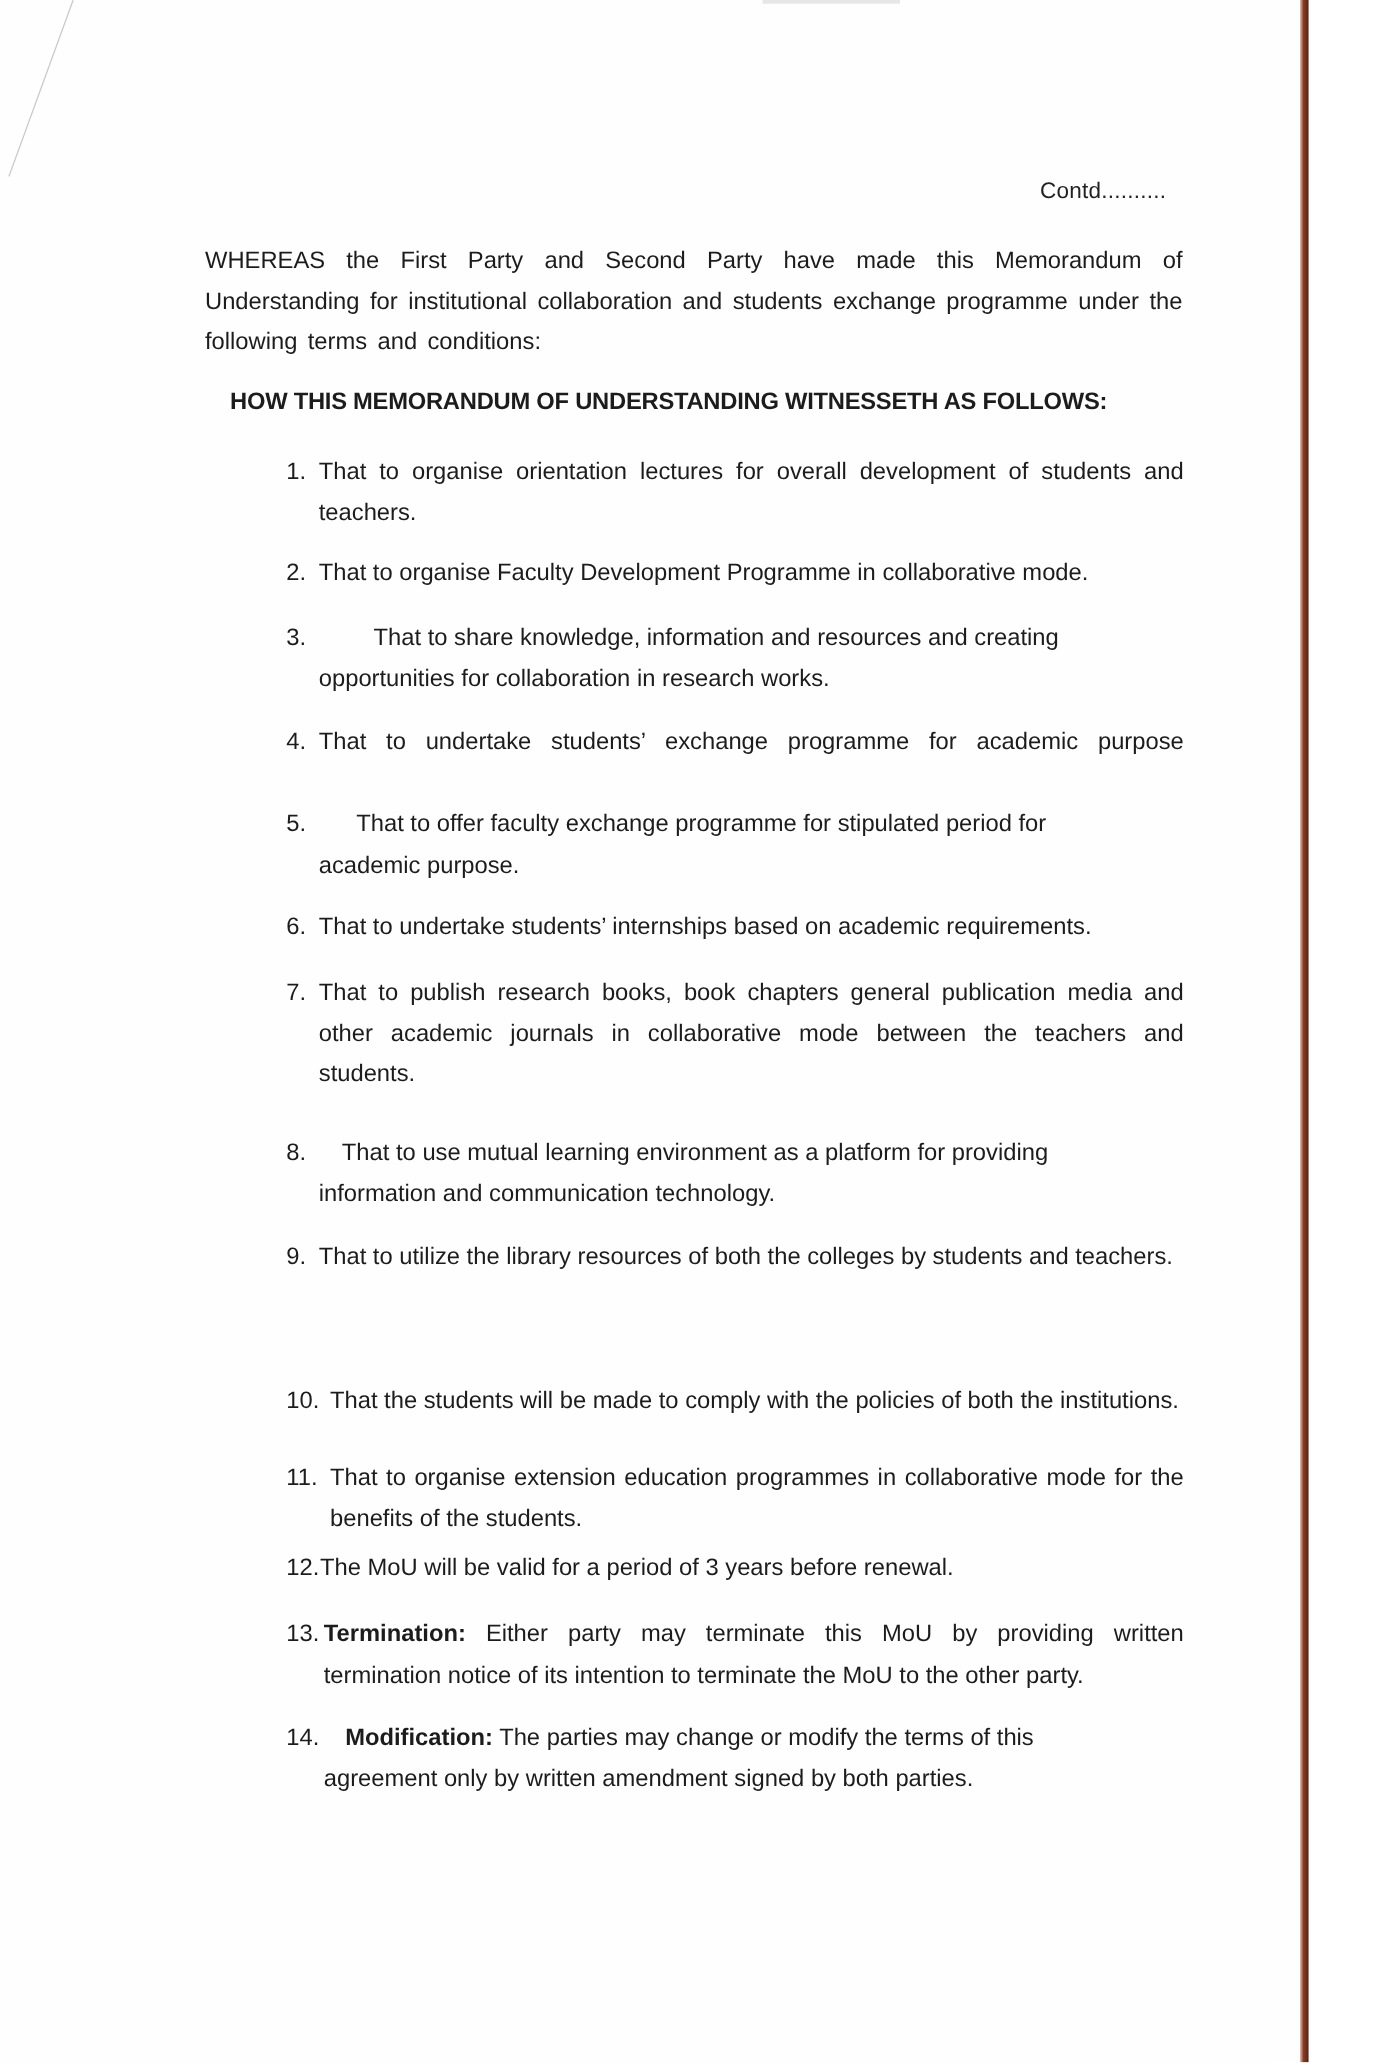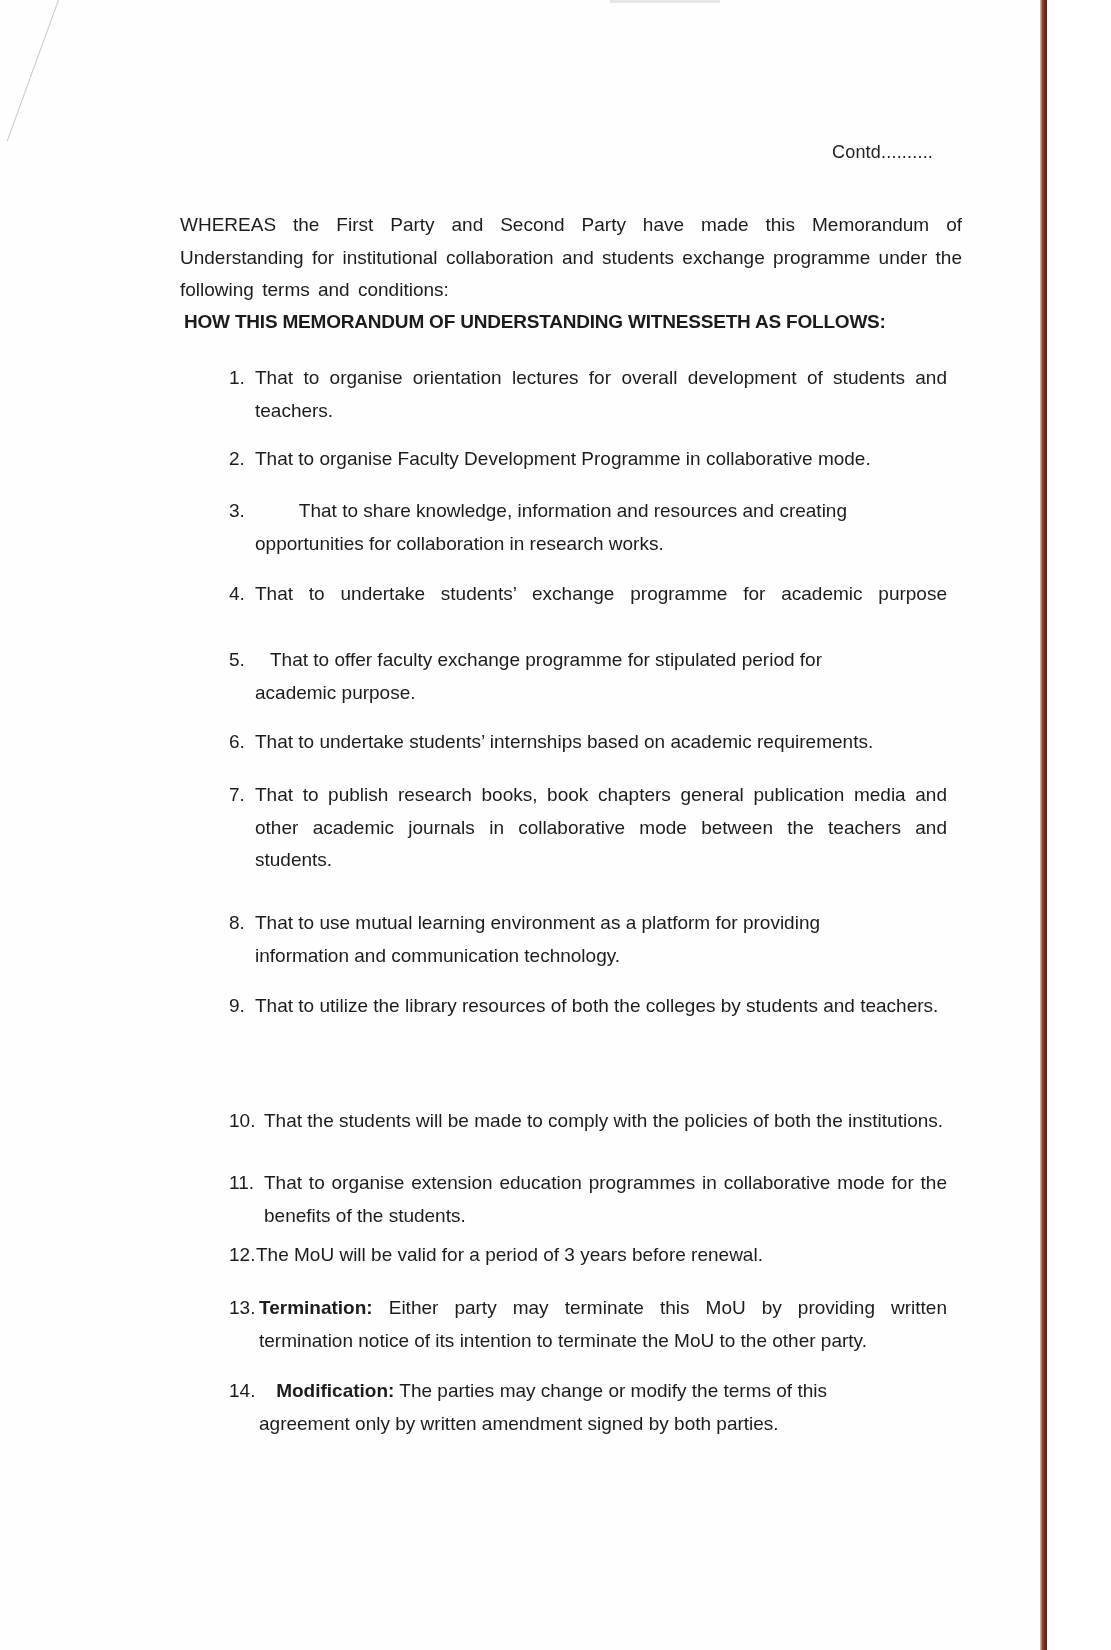--- a/index.html
+++ b/index.html
@@ -109,21 +109,21 @@
 </head>
 <body>
 
 <div class="page">
   <div class="top-smudge"></div>
   <div class="edge-line"></div>
   <div class="edge-right"></div>
 
   <div class="contd">Contd..........</div>
 
-  <p class="preamble" style="margin:16px">WHEREAS the First Party and Second Party have made this Memorandum of Understanding for institutional collaboration and students exchange programme under the following terms and conditions:</p>
+  <p class="preamble" style="margin:0">WHEREAS the First Party and Second Party have made this Memorandum of Understanding for institutional collaboration and students exchange programme under the following terms and conditions:</p>
 
   <div class="heading">HOW THIS MEMORANDUM OF UNDERSTANDING WITNESSETH AS FOLLOWS:</div>
 
   <ol class="clauses">
     <li class="clause" style="top:0px">
       <span class="clause-num">1.</span>
       <span class="clause-text">That to organise orientation lectures for overall development of students and teachers.</span>
     </li>
     <li class="clause" style="top:81px">
       <span class="clause-num">2.</span>
@@ -132,33 +132,33 @@
     <li class="clause" style="top:133px">
       <span class="clause-num">3.</span>
       <span class="clause-text" style="text-align:right;padding-right:100px">That to share knowledge, information and resources and creating opportunities for collaboration in research works.</span>
     </li>
     <li class="clause" style="top:216px">
       <span class="clause-num">4.</span>
       <span class="clause-text" style="text-align-last:justify">That to undertake students’ exchange programme for academic purpose</span>
     </li>
     <li class="clause" style="top:282px">
       <span class="clause-num">5.</span>
-      <span class="clause-text" style="text-align:center;padding-right:110px">That to offer faculty exchange programme for stipulated period for academic purpose.</span>
+      <span class="clause-text" style="text-align:right;padding-right:110px">That to offer faculty exchange programme for stipulated period for academic purpose.</span>
     </li>
     <li class="clause" style="top:364px">
       <span class="clause-num">6.</span>
       <span class="clause-text">That to undertake students’ internships based on academic requirements.</span>
     </li>
     <li class="clause" style="top:417px">
       <span class="clause-num">7.</span>
       <span class="clause-text">That to publish research books, book chapters general publication media and other academic journals in collaborative mode between the teachers and students.</span>
     </li>
     <li class="clause" style="top:545px">
       <span class="clause-num">8.</span>
-      <span class="clause-text" style="text-align:left;padding-right:90px">That to use mutual learning environment as a platform  for providing information and communication technology.</span>
+      <span class="clause-text" style="text-align:center;padding-right:90px">That to use mutual learning environment as a platform  for providing information and communication technology.</span>
     </li>
     <li class="clause" style="top:628px">
       <span class="clause-num">9.</span>
       <span class="clause-text">That to utilize the library resources of both the colleges by students and teachers.</span>
     </li>
     <li class="clause two-digit" style="top:743px">
       <span class="clause-num">10.</span>
       <span class="clause-text">That the students will be made to comply with the policies of both the institutions.</span>
     </li>
     <li class="clause two-digit" style="top:805px">

